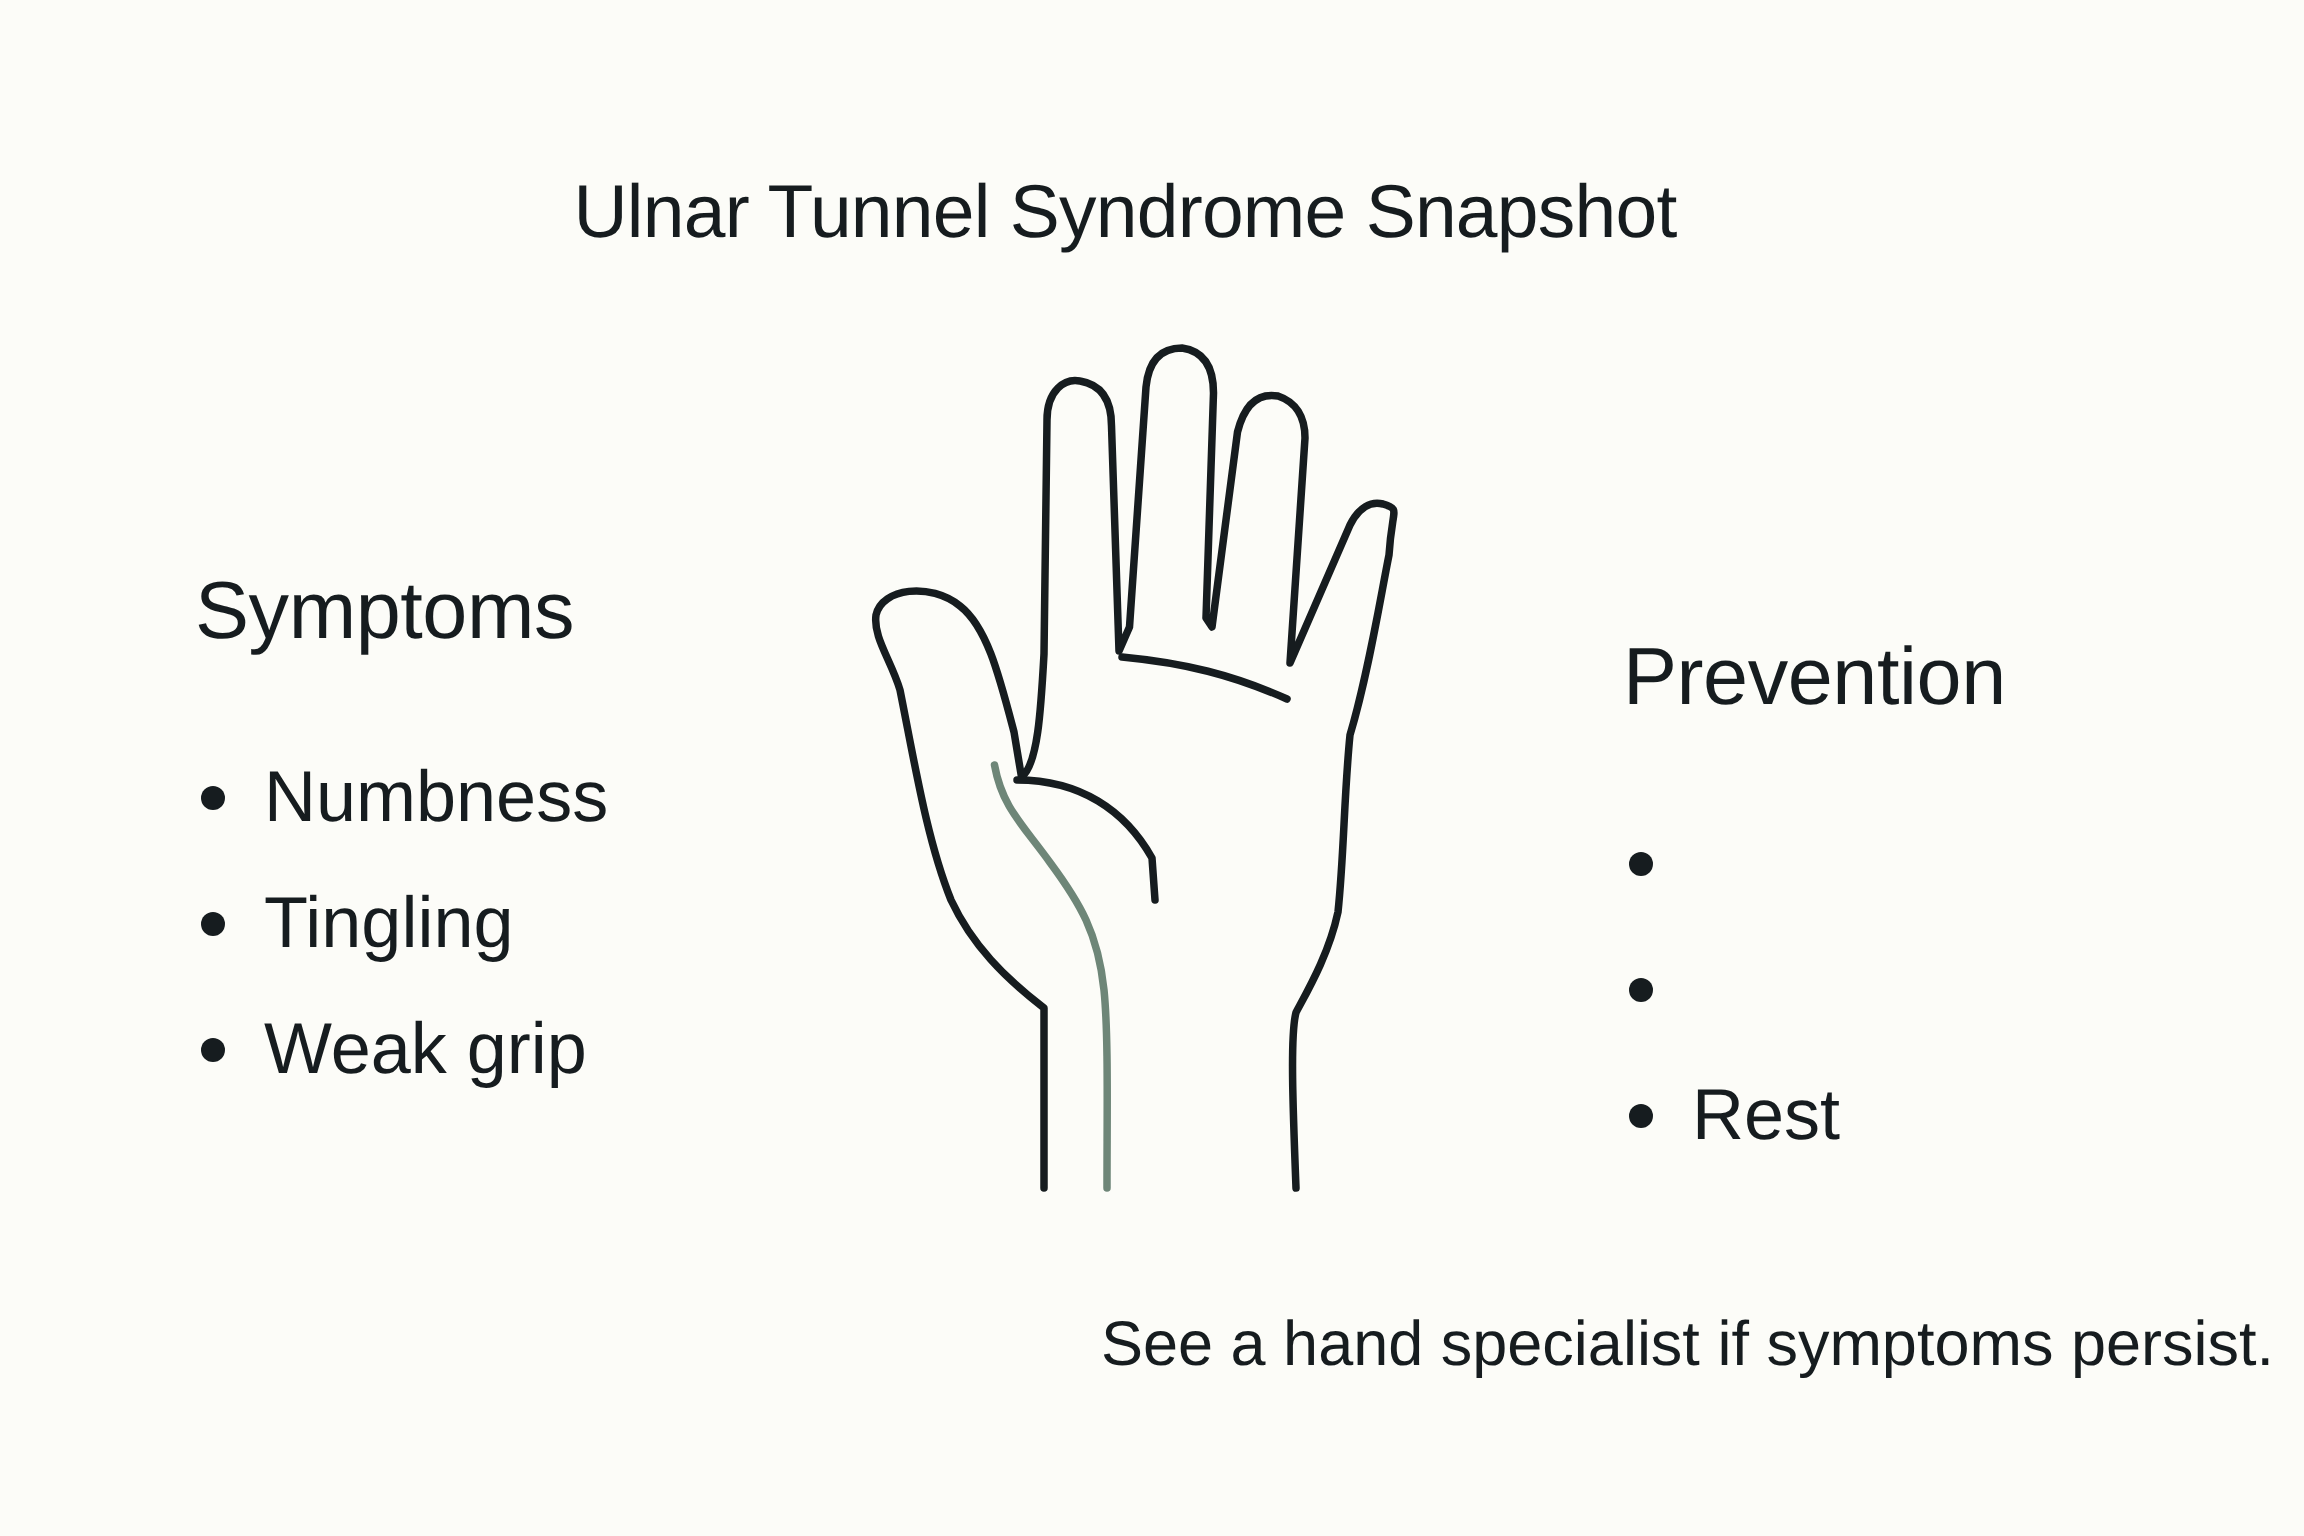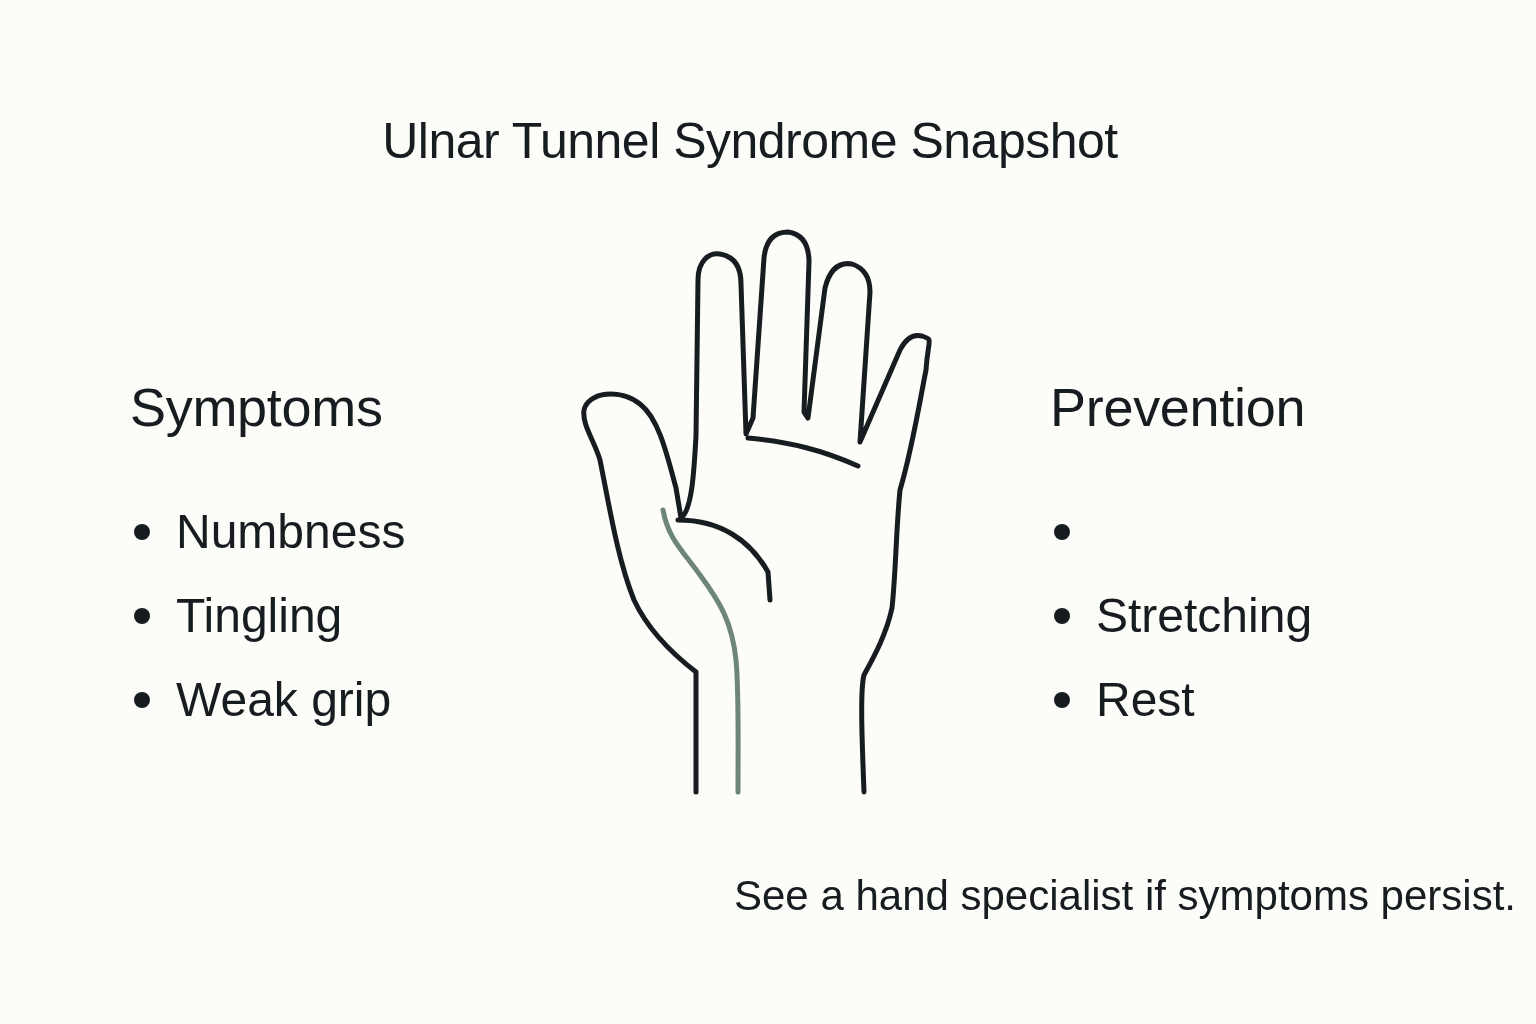--- a/index.html
+++ b/index.html
@@ -11,21 +11,21 @@
     position: relative;
   }
   .title {
     position: absolute; left: 0; width: 1536px; top: 96px;
     text-align: center; font-size: 50px; font-weight: 400;
     letter-spacing: -0.5px; line-height: 90px;
     padding-right: 36px; box-sizing: border-box;
   }
   .col { position: absolute; top: 372px; }
   .col.left { left: 130px; }
-  .col.right { left: 1050px; }
+  .col.right { left: 1082px; margin-top: 44px; }
   .col h2 {
     margin: 0; font-size: 54px; font-weight: 400; line-height: 70px;
     letter-spacing: -0.3px;
   }
   .col ul { list-style: none; margin: 48px 0 0 0; padding: 0; }
   .col li {
     font-size: 48px; line-height: 84px; height: 84px;
     display: flex; align-items: center;
   }
   .bullet {
@@ -105,21 +105,20 @@
 </div>
 
 <div class="col right">
   <h2>Prevention</h2>
   <ul>
     <li>
         <span class="bullet"></span>
       </li>
     <li>
         <span class="bullet"></span>
-        <span>Stretching</span>
       </li>
     <li>
         <span class="bullet"></span>
         <span>Rest</span>
       </li>
   </ul>
 </div>
 
 <div class="footer">See a hand specialist if symptoms persist.</div>
 

